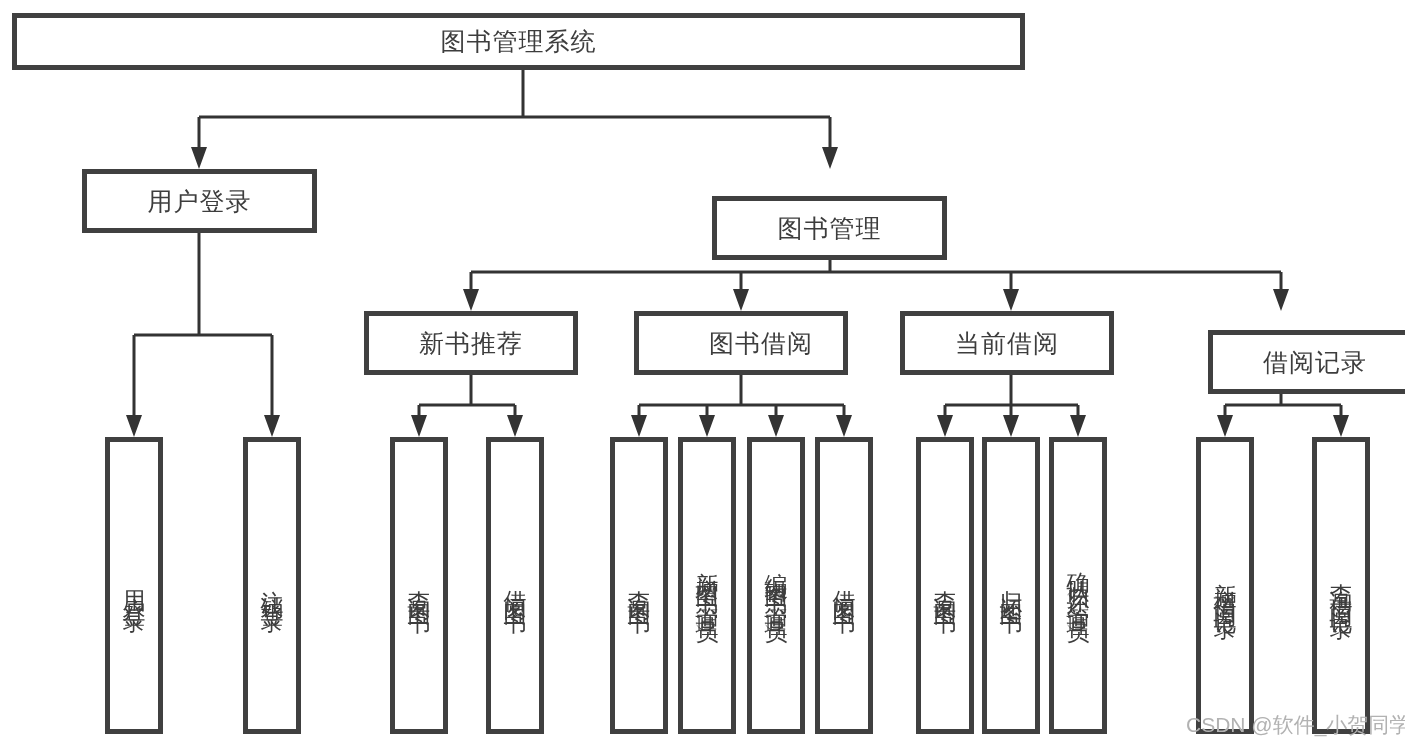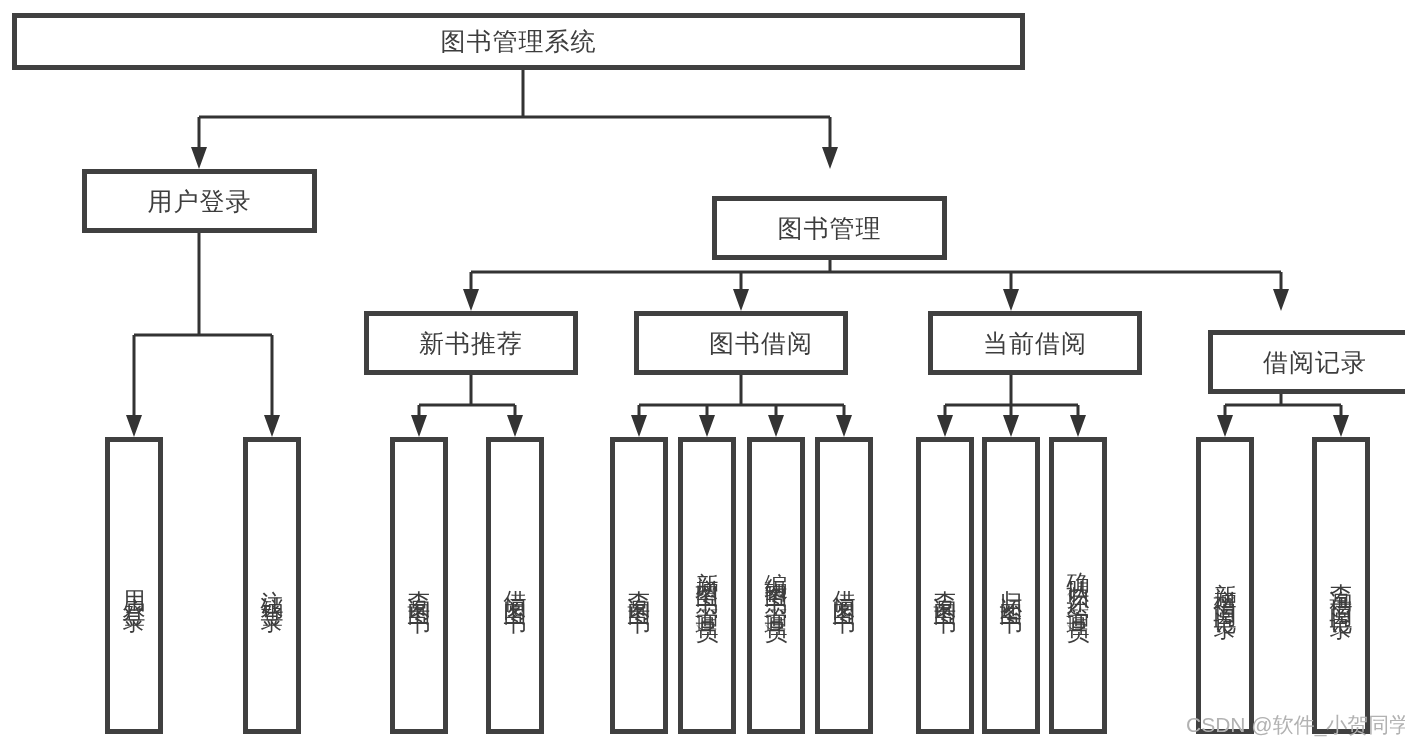--- a/index.html
+++ b/index.html
@@ -90,21 +90,21 @@
   <div class="box l2-box" style="left:712px;margin-top:27px;">
     <span class="hlabel">图书管理</span>
   </div>
 
   <div class="box l3-box" style="left:364px;">
     <span class="hlabel">新书推荐</span>
   </div>
   <div class="box l3-box" style="left:634px;padding-left:40px;">
     <span class="hlabel">图书借阅</span>
   </div>
-  <div class="box l3-box" style="left:928px;">
+  <div class="box l3-box" style="left:900px;">
     <span class="hlabel">当前借阅</span>
   </div>
   <div class="box l3-box" style="left:1208px;margin-top:19px;">
     <span class="hlabel">借阅记录</span>
   </div>
 
   <div class="box l4-box" style="left:105px;">
     <span class="vlabel">用户登录</span>
   </div>
   <div class="box l4-box" style="left:243px;">

